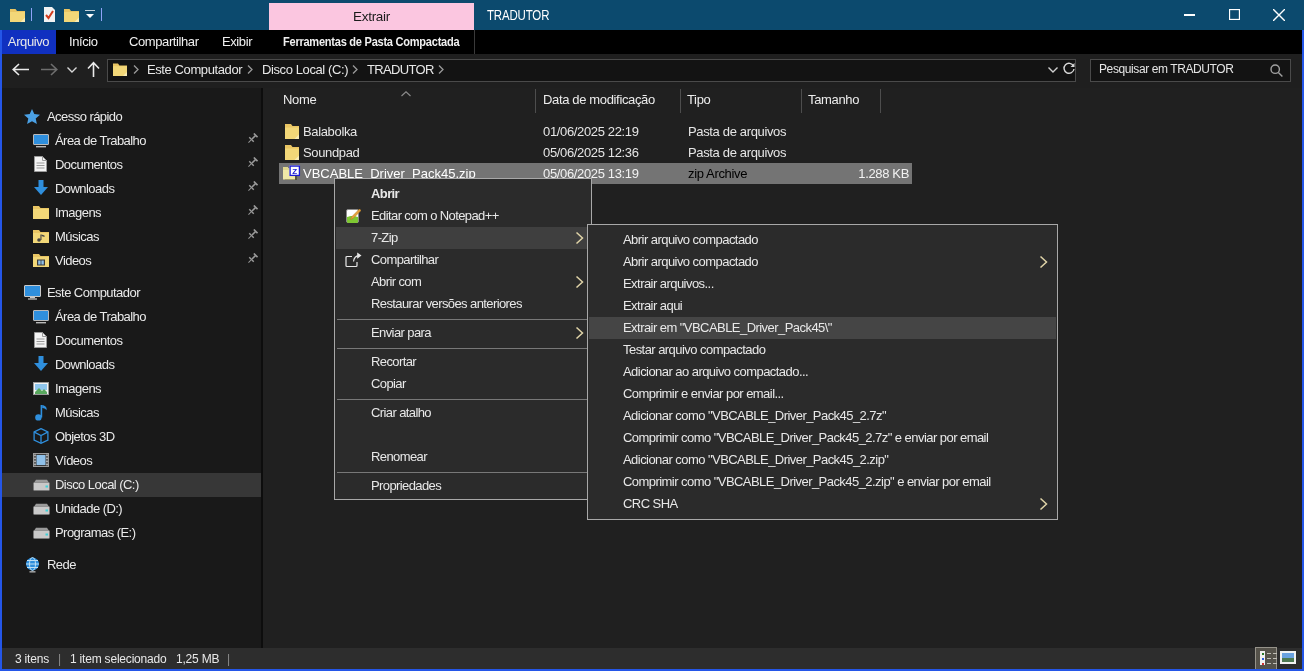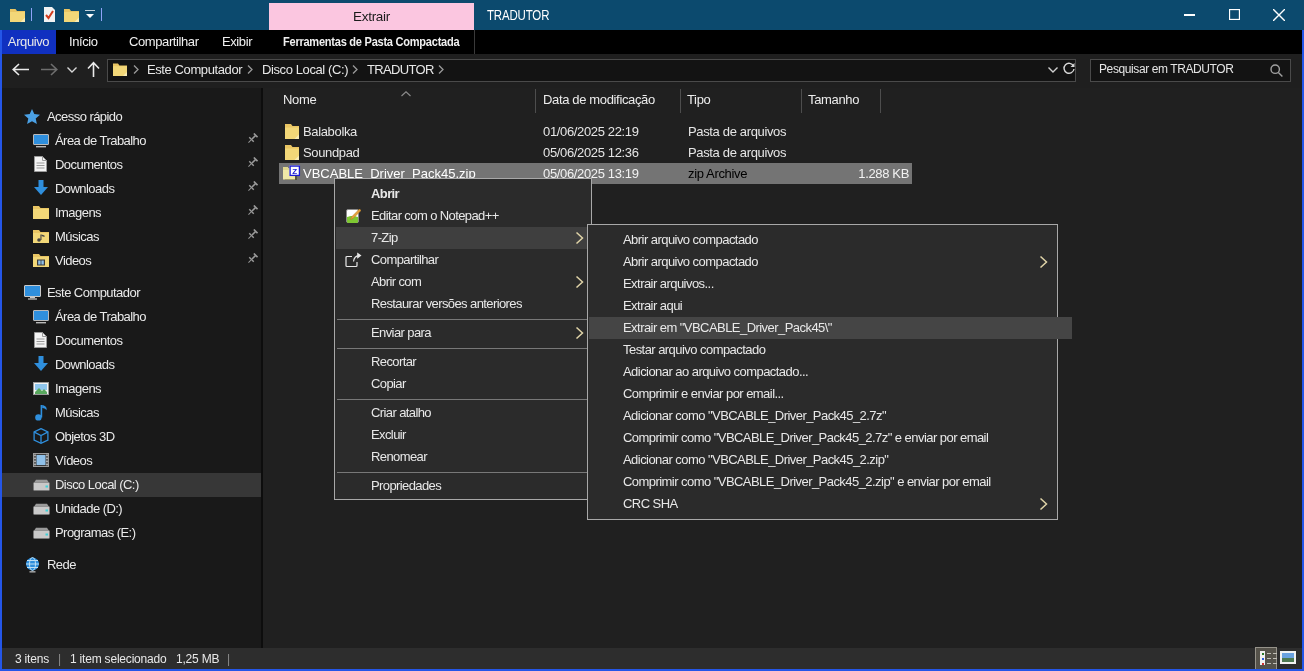--- a/index.html
+++ b/index.html
@@ -27,21 +27,21 @@
 .sbtx{position:absolute;top:0;height:24px;line-height:24px;letter-spacing:-0.55px;color:#eaeaea;}
 .hsep{position:absolute;top:1px;width:1px;height:24px;background:#4d4d4d;}
 .hdr{position:absolute;top:0;height:24px;line-height:24px;color:#ececec;letter-spacing:-0.35px;}
 .frow{position:absolute;height:21px;line-height:21px;padding-left:36px;}
 .ftx{position:absolute;top:0;height:21px;line-height:21px;letter-spacing:-0.35px;color:#e6e6e6;}
 
 #cmenu{left:334px;top:178px;width:258px;height:322px;background:#2b2b2b;border:1px solid #a8a8a8;box-sizing:border-box;}
 #smenu{left:587px;top:224px;width:471px;height:296px;background:#2b2b2b;border:1px solid #a8a8a8;box-sizing:border-box;}
 .cmi{position:absolute;left:1px;width:254px;height:22px;line-height:22px;}
 .cmi .t{position:absolute;left:35px;top:0;height:22px;line-height:22px;letter-spacing:-0.6px;color:#e8e8e8;white-space:nowrap;}
-.smi{position:absolute;left:1px;width:467px;height:22px;line-height:22px;padding-left:16px;}
+.smi{position:absolute;left:1px;width:467px;height:22px;line-height:22px;}
 .smi .t{position:absolute;left:34px;top:0;height:22px;line-height:22px;letter-spacing:-0.55px;color:#e8e8e8;white-space:nowrap;}
 .csep{position:absolute;left:2px;width:252px;height:1px;background:#787878;}
 .arrow{position:absolute;width:9px;height:15px;}
 
 #statusbar{left:0;top:648px;width:1304px;height:23px;background:#2d2d2d;}
 .stx{position:absolute;top:0;height:23px;line-height:23px;font-size:12px;letter-spacing:-0.2px;color:#e8e8e8;}
 
 #bl{left:0;top:30px;width:2px;height:641px;background:#2456e8;}
 #br{left:1302px;top:30px;width:2px;height:641px;background:#2456e8;}
 #bb{left:0;top:669px;width:1304px;height:2px;background:#2456e8;}
@@ -454,23 +454,20 @@
   <div class="csep" style="top:169px"></div>
   <div class="cmi" style="top:172px">
       <div class="t">Recortar</div>
     </div>
   <div class="cmi" style="top:194px">
       <div class="t">Copiar</div>
     </div>
   <div class="csep" style="top:220px"></div>
   <div class="cmi" style="top:223px">
       <div class="t">Criar atalho</div>
-    </div>
-  <div class="cmi" style="top:245px">
-      <div class="t">Excluir</div>
     </div>
   <div class="cmi" style="top:267px">
       <div class="t">Renomear</div>
     </div>
   <div class="csep" style="top:293px"></div>
   <div class="cmi" style="top:296px">
       <div class="t">Propriedades</div>
     </div>
 </div>
 

